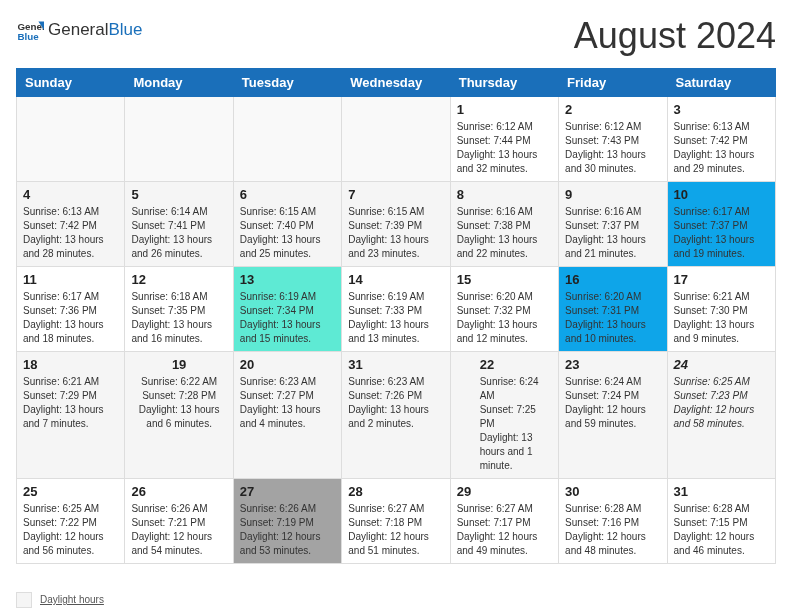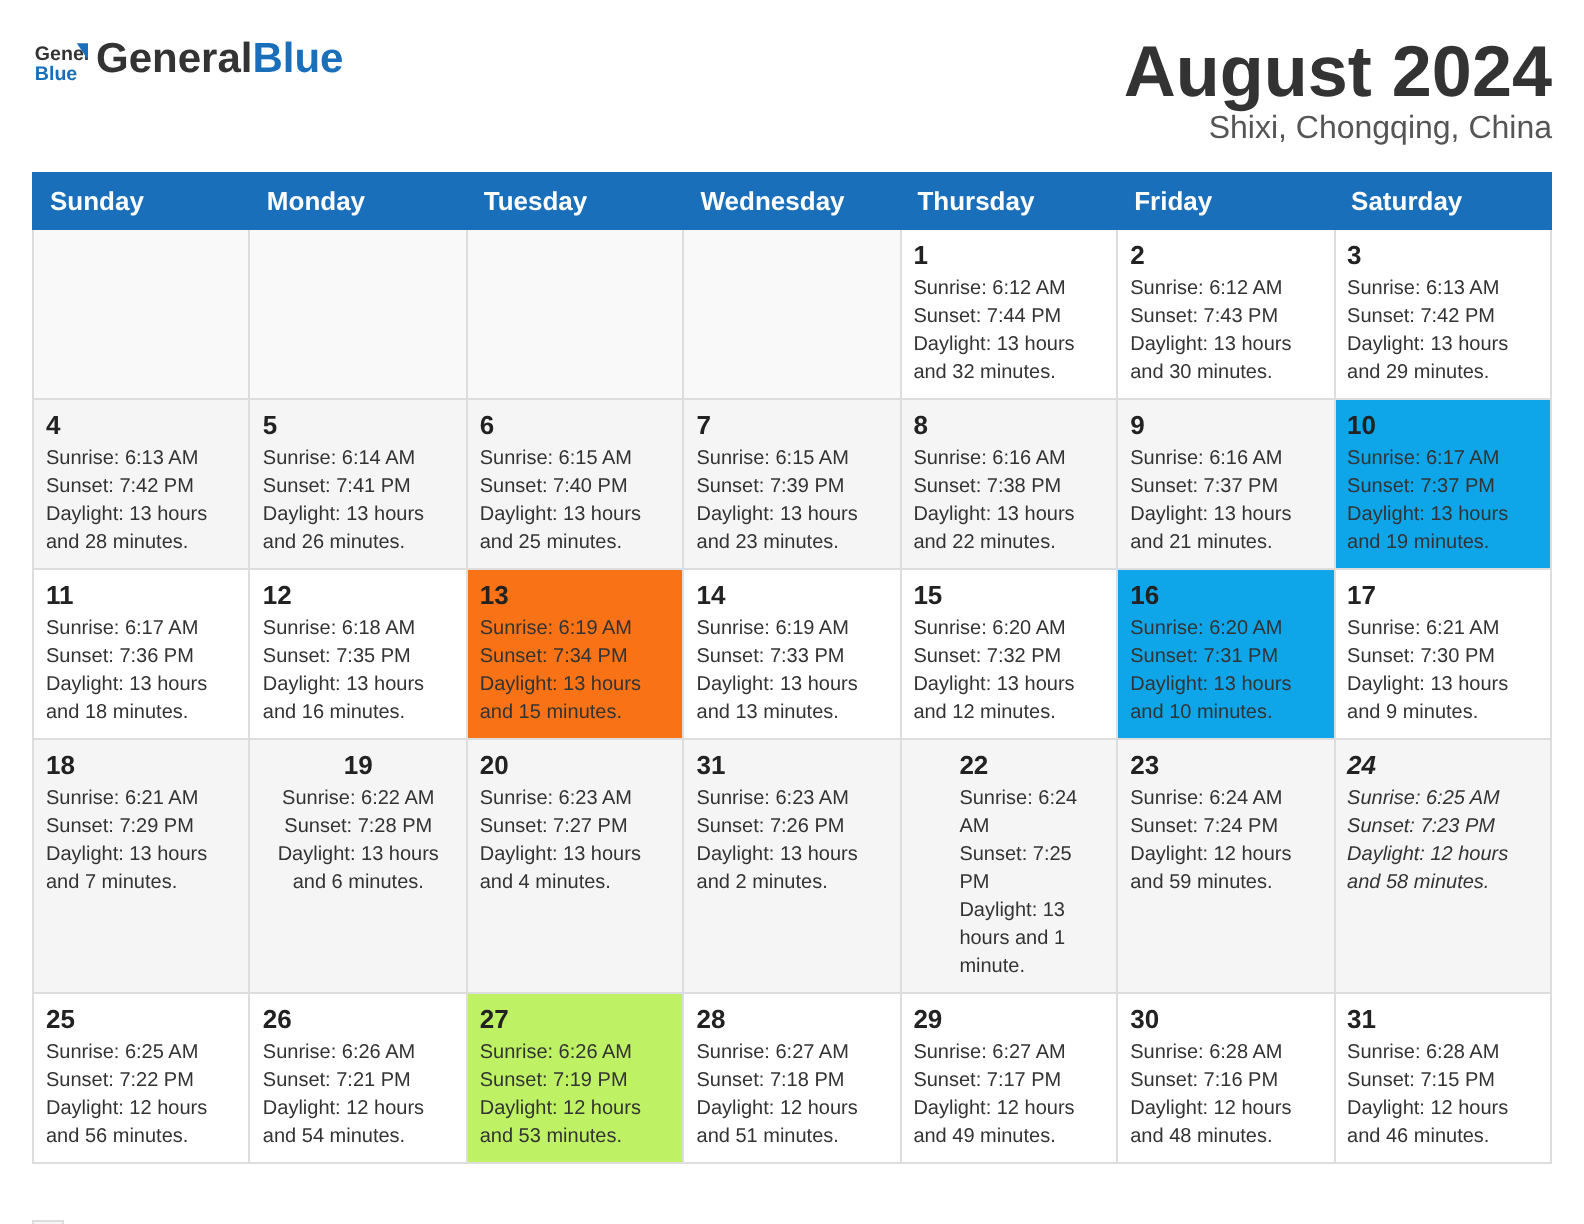--- a/index.html
+++ b/index.html
@@ -23,21 +23,21 @@
     }
     .logo-icon {
       width: 28px;
       height: 28px;
     }
     .title-block {
       text-align: right;
     }
     .month-year {
       font-size: 36px;
-      font-weight: 700;
+      font-weight: 400;
       color: #333;
       line-height: 1.1;
     }
     .location {
       font-size: 16px;
       color: #555;
     }
     table {
       width: 100%;
       border-collapse: collapse;
@@ -101,28 +101,27 @@
 <body>
 
 <div class="header">
   <div class="logo">
     <svg class="logo-icon" viewBox="0 0 40 40" xmlns="http://www.w3.org/2000/svg">
       <text x="2" y="20" font-size="14" font-weight="bold" fill="#333">General</text>
       <text x="2" y="34" font-size="14" font-weight="bold" fill="#1a6fba">Blue</text>
       <polygon points="32,8 40,8 40,20" fill="#1a6fba"></polygon>
     </svg>
     <div>
-      <div style="font-size:21px; font-weight:bold; color:#333; line-height:1.1;">
+      <div style="font-size:17px; font-weight:normal; color:#333; line-height:1.1;">
         <span>General</span><span style="color:#1a6fba;">Blue</span>
       </div>
     </div>
   </div>
   <div class="title-block">
     <div class="month-year">August 2024</div>
-    <div class="location">Shixi, Chongqing, China</div>
   </div>
 </div>
 
 <table>
   <thead>
     <tr>
     <th>Sunday</th>
         <th>Monday</th>
         <th>Tuesday</th>
         <th>Wednesday</th>
@@ -182,21 +181,21 @@
       </tr>
       <tr>
         <td style="background: rgb(255, 255, 255);">
           <div class="day-num">11</div>
           <div class="day-info">Sunrise: 6:17 AM<br>Sunset: 7:36 PM<br>Daylight: 13 hours and 18 minutes.</div>
         </td>
         <td style="background: rgb(255, 255, 255);">
           <div class="day-num">12</div>
           <div class="day-info">Sunrise: 6:18 AM<br>Sunset: 7:35 PM<br>Daylight: 13 hours and 16 minutes.</div>
         </td>
-        <td style="background: #f97316;">
+        <td style="background: #5eead4;">
           <div class="day-num">13</div>
           <div class="day-info">Sunrise: 6:19 AM<br>Sunset: 7:34 PM<br>Daylight: 13 hours and 15 minutes.</div>
         </td>
         <td style="background: rgb(255, 255, 255);">
           <div class="day-num">14</div>
           <div class="day-info">Sunrise: 6:19 AM<br>Sunset: 7:33 PM<br>Daylight: 13 hours and 13 minutes.</div>
         </td>
         <td style="background: rgb(255, 255, 255);">
           <div class="day-num">15</div>
           <div class="day-info">Sunrise: 6:20 AM<br>Sunset: 7:32 PM<br>Daylight: 13 hours and 12 minutes.</div>
@@ -242,21 +241,21 @@
       </tr>
       <tr>
         <td style="background: rgb(255, 255, 255);">
           <div class="day-num">25</div>
           <div class="day-info">Sunrise: 6:25 AM<br>Sunset: 7:22 PM<br>Daylight: 12 hours and 56 minutes.</div>
         </td>
         <td style="background: rgb(255, 255, 255);">
           <div class="day-num">26</div>
           <div class="day-info">Sunrise: 6:26 AM<br>Sunset: 7:21 PM<br>Daylight: 12 hours and 54 minutes.</div>
         </td>
-        <td style="background: #bef264;">
+        <td style="background: #a3a3a3;">
           <div class="day-num">27</div>
           <div class="day-info">Sunrise: 6:26 AM<br>Sunset: 7:19 PM<br>Daylight: 12 hours and 53 minutes.</div>
         </td>
         <td style="background: rgb(255, 255, 255);">
           <div class="day-num">28</div>
           <div class="day-info">Sunrise: 6:27 AM<br>Sunset: 7:18 PM<br>Daylight: 12 hours and 51 minutes.</div>
         </td>
         <td style="background: rgb(255, 255, 255);">
           <div class="day-num">29</div>
           <div class="day-info">Sunrise: 6:27 AM<br>Sunset: 7:17 PM<br>Daylight: 12 hours and 49 minutes.</div>

